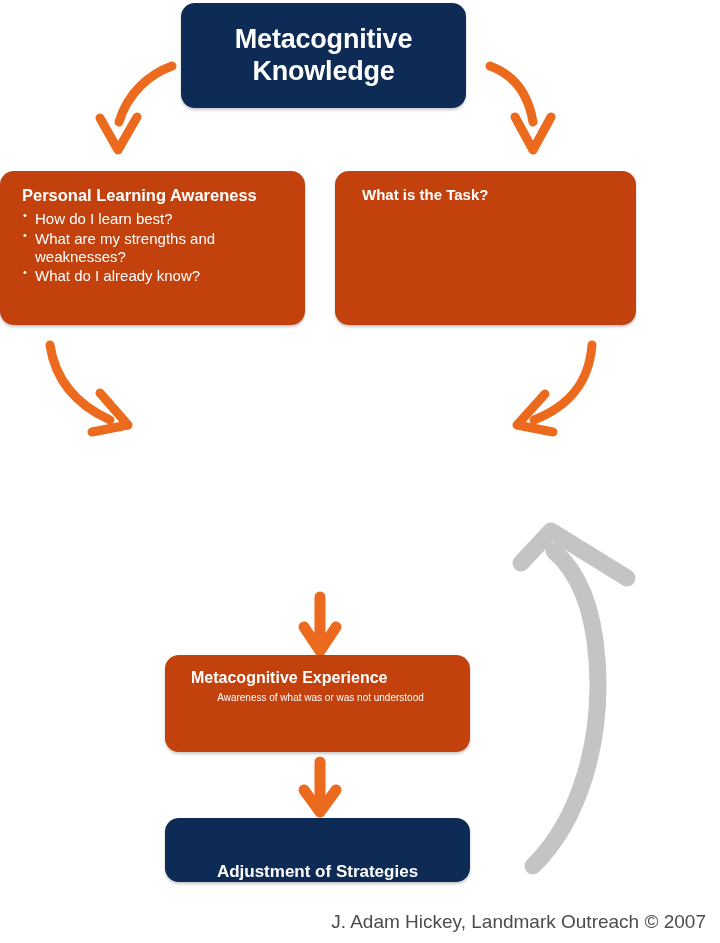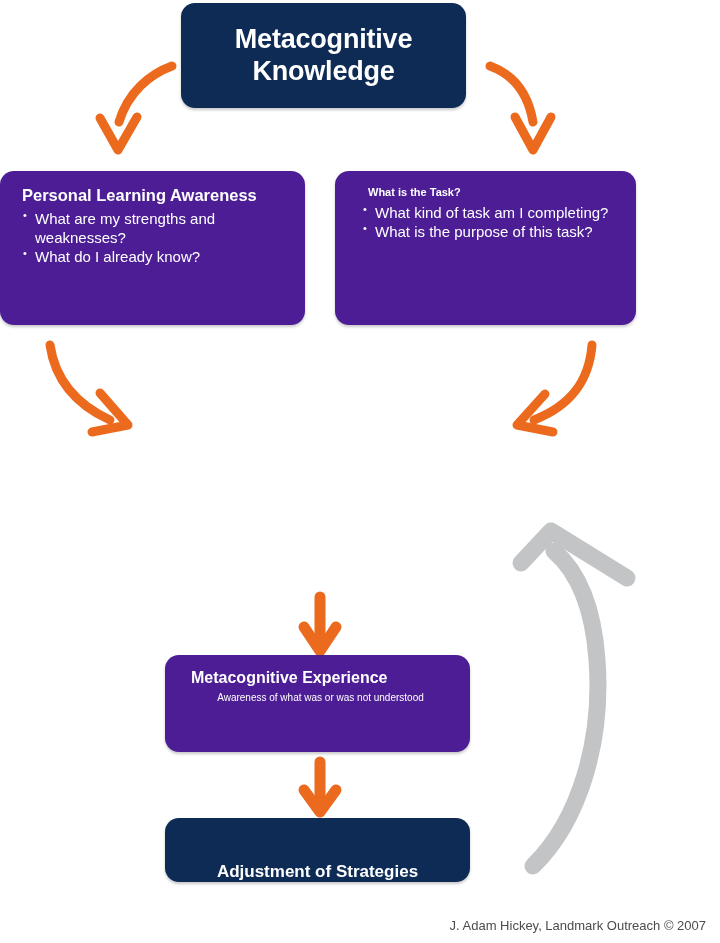--- a/index.html
+++ b/index.html
@@ -19,21 +19,21 @@
     overflow: hidden;
   }
   .node {
     position: absolute;
     box-sizing: border-box;
     border-radius: 14px;
     color: #ffffff;
     box-shadow: 0 2px 3px rgba(0,0,0,0.22);
   }
   .node.navy { background: #0d2b54; }
-  .node.blue { background: #4c1d95; }
+  .node.blue { background: #c2410c; }
 
   .node-title {
     font-weight: bold;
     line-height: 1.18;
     margin: 0;
   }
   .node-sub {
     margin: 0;
     line-height: 1.22;
   }
@@ -74,21 +74,21 @@
     padding: 15px 16px 10px 22px;
   }
   #node-personal .node-title { font-size: 16.5px; margin-bottom: 5px; }
   #node-personal ul.bullets { font-size: 15px; }
 
   
   #node-task {
     left: 335px; top: 171px; width: 301px; height: 154px;
     padding: 15px 16px 10px 27px;
   }
-  #node-task .node-title { font-size: 11px; margin-bottom: 5px; margin-left: 6px; }
+  #node-task .node-title { font-size: 15px; margin-bottom: 5px; }
   #node-task ul.bullets { font-size: 15px; }
 
   
   #node-strategies {
     left: 145px; top: 393px; width: 350px; height: 195px;
     padding: 17px 14px 10px 24px;
   }
   #node-strategies .node-title { font-size: 17px; margin-bottom: 4px; }
   #node-strategies .examples-label { font-size: 15px; margin: 0 0 1px 0; }
   #node-strategies ul.bullets { font-size: 15.5px; }
@@ -114,21 +114,21 @@
     left: 0; top: 0;
     width: 720px; height: 943px;
     pointer-events: none;
   }
 
   
   #footer-credit {
     position: absolute;
     right: 14px;
     bottom: 10px;
-    font-size: 13px;
+    font-size: 19px;
     color: #4c4c4c;
     font-family: "Liberation Sans", sans-serif;
     white-space: nowrap;
     margin-left: 48px;
   }
 </style>
 </head>
 <body>
 
 <div id="canvas">
@@ -171,31 +171,28 @@
     </g>
   </svg>
 
   <div class="node navy" id="node-title-box">
     <div class="node-title">Metacognitive Knowledge</div>
   </div>
 
   <div class="node blue" id="node-personal">
     <div class="node-title">Personal Learning Awareness</div>
     <ul class="bullets">
+      <li>How do I learn best?</li>
       <li>What are my strengths and weaknesses?</li>
       <li>What do I already know?</li>
     </ul>
   </div>
 
   <div class="node blue" id="node-task">
     <div class="node-title">What is the Task?</div>
-    <ul class="bullets">
-      <li>What kind of task am I completing?</li>
-      <li>What is the purpose of this task?</li>
-    </ul>
   </div>
 
 
   <div class="node blue" id="node-experience">
     <div class="node-title">Metacognitive Experience</div>
     <p class="node-sub">Awareness of what was or was not understood</p>
   </div>
 
   <div class="node navy" id="node-adjustment">
     <div class="node-title">Adjustment of Strategies</div>

